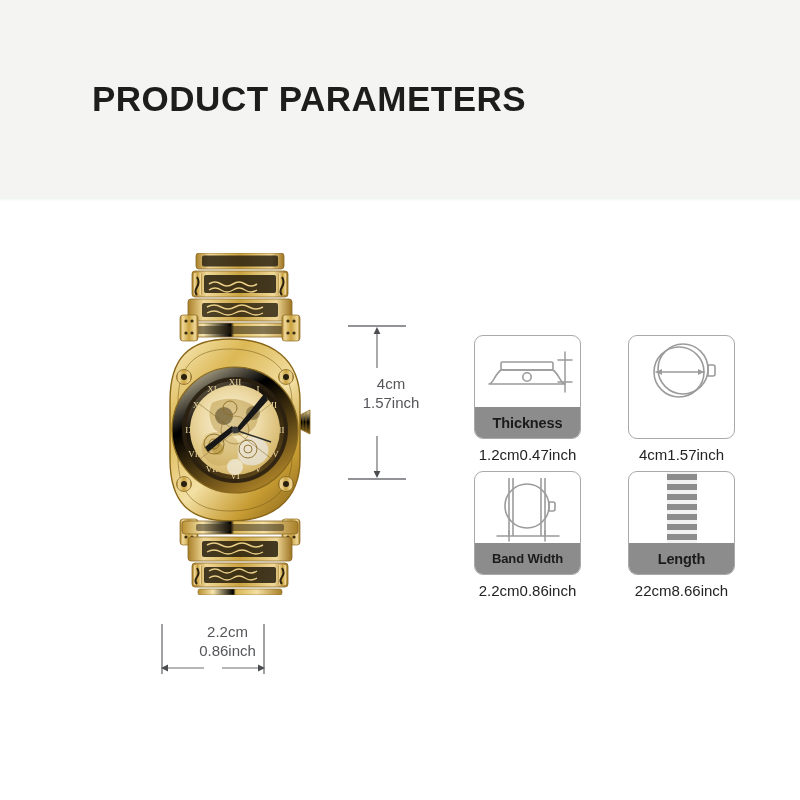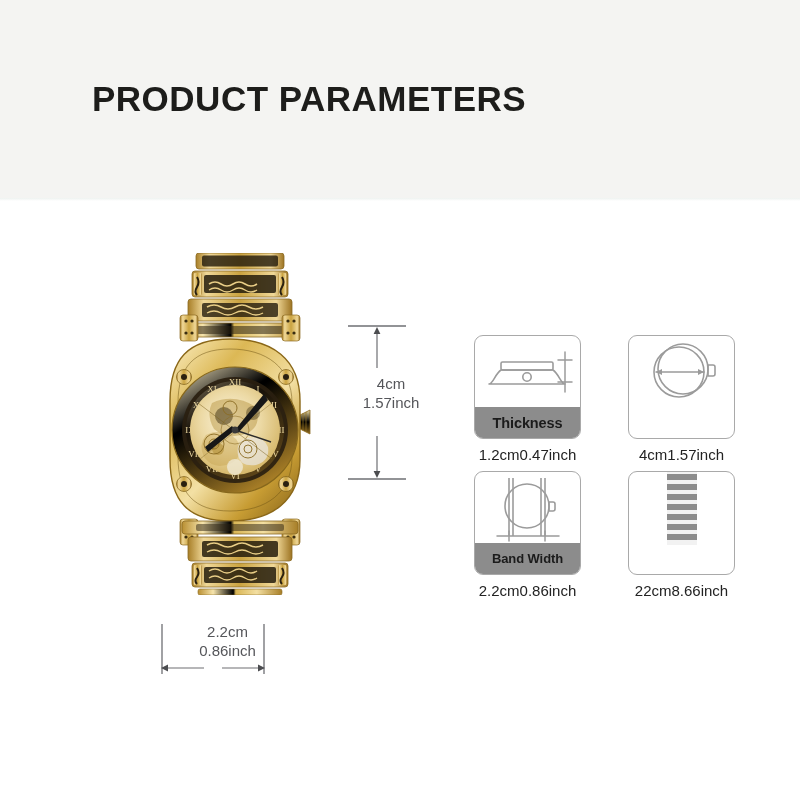--- a/index.html
+++ b/index.html
@@ -378,18 +378,19 @@
           <g fill="#8c8c8c">
             <rect x="38" y="2" width="30" height="6"></rect>
             <rect x="38" y="12" width="30" height="6"></rect>
             <rect x="38" y="22" width="30" height="6"></rect>
             <rect x="38" y="32" width="30" height="6"></rect>
             <rect x="38" y="42" width="30" height="6"></rect>
             <rect x="38" y="52" width="30" height="6"></rect>
             <rect x="38" y="62" width="30" height="6"></rect>
           </g>
         </svg>
+        <div class="card-label">Length</div>
       </div>
       <div class="card-caption">22cm8.66inch</div>
     </div>
 
   </div>
 </div>
 
 </body></html>

